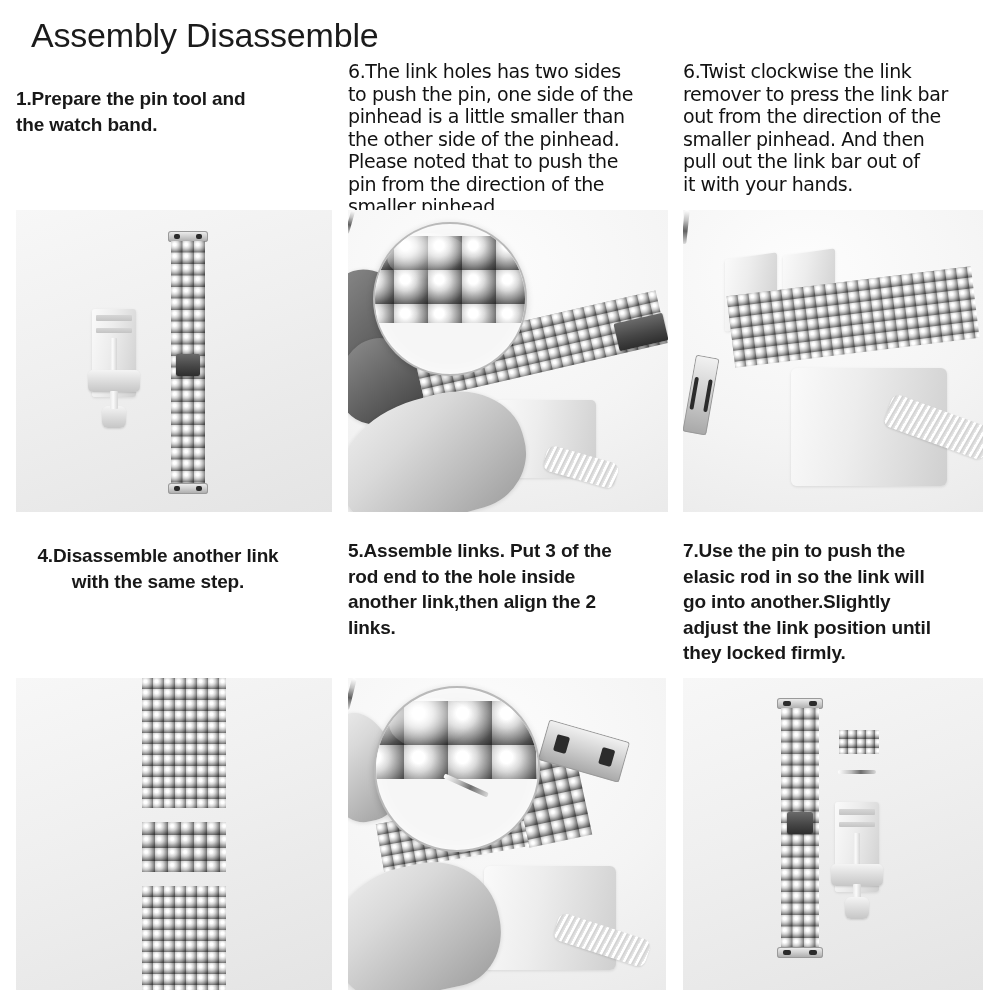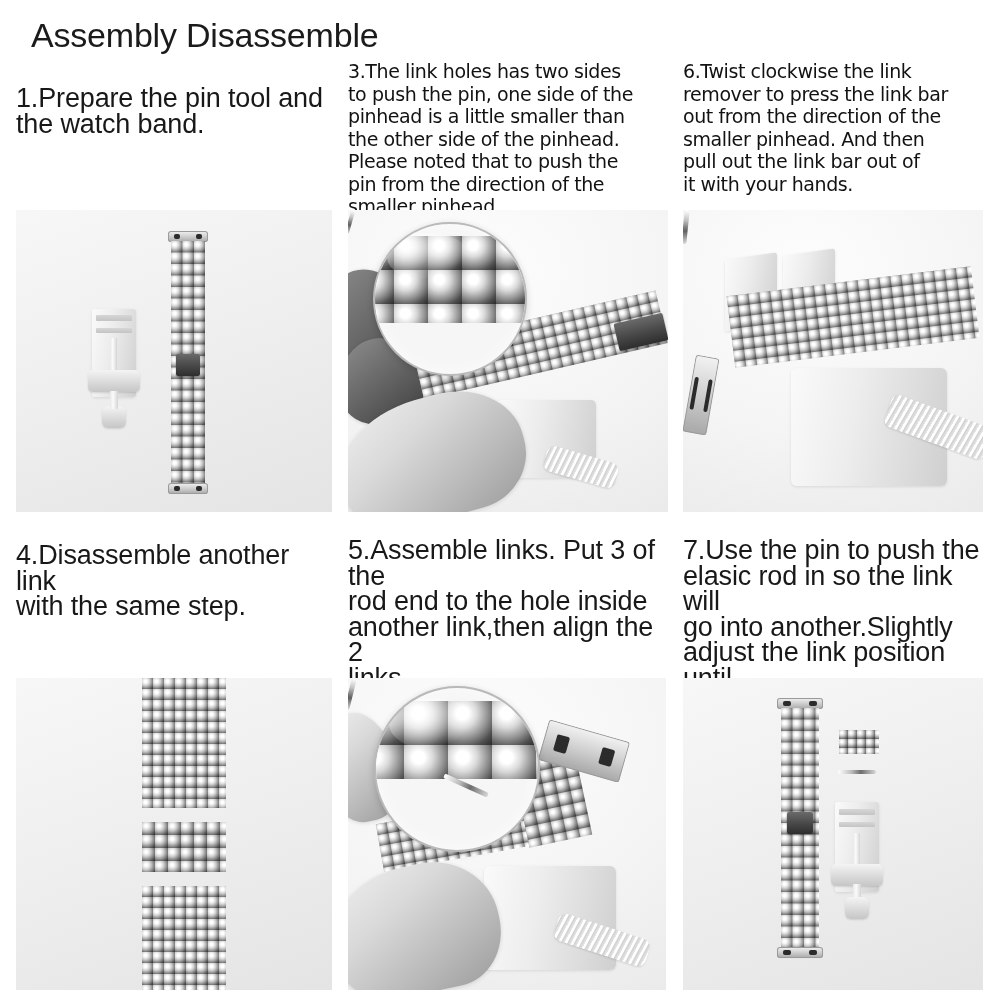--- a/index.html
+++ b/index.html
@@ -46,23 +46,23 @@
     position: absolute;
   }
   .cell-cap {
     position: absolute;
     left: 0;
     top: 0;
     width: 100%;
   }
   .cap-light {
     font-family: "Liberation Sans", sans-serif;
-    font-size: 27px;
+    font-size: 19px;
     line-height: 25.5px;
-    font-weight: 400;
+    font-weight: 700;
     color: #181818;
     letter-spacing: -0.15px;
     white-space: pre-line;
   }
   .cap-mono {
     font-family: "DejaVu Sans", sans-serif;
     font-size: 19px;
     line-height: 22.5px;
     font-weight: 400;
     color: #121212;
@@ -247,21 +247,21 @@
         <div class="tool-pin" style="left:94px; top:181px; width:8px; height:18px;"></div>
 
         <div class="lug" style="left:152px; top:21px; width:40px; height:11px;"></div>
         <div class="band band-v" style="left:155px; top:31px; width:34px; height:245px;"></div>
         <div class="clasp" style="left:160px; top:144px; width:24px; height:22px;"></div>
         <div class="lug" style="left:152px; top:273px; width:40px; height:11px;"></div>
       </div>
     </div>
 
     <div class="cell" style="left:348px; top:60px; width:320px; height:150px;">
-      <div class="cell-cap cap-mono">3.The link holes has two sides
+      <div class="cell-cap cap-mono">6.The link holes has two sides
 to push the pin, one side of the
 pinhead is a little smaller than
 the other side of the pinhead.
  Please noted that to push the
 pin from the direction of the
 smaller pinhead.</div>
     </div>
 
     <div class="photo" style="left:348px; top:210px; width:320px; height:302px;">
       <div class="photo-inner">
@@ -306,21 +306,21 @@
         <div class="band" style="left:48px; top:86px; width:246px; height:72px; transform:rotate(-7deg); transform-origin:left center;"></div>
 
         <div class="lug" style="left:6px; top:146px; width:24px; height:78px; transform:rotate(10deg);"></div>
 
         <div class="tool-body" style="left:108px; top:158px; width:156px; height:118px; border-radius:6px;"></div>
         <div class="screw" style="left:202px; top:200px; width:106px; height:34px; transform:rotate(20deg);"></div>
         <div class="rod-v" style="left:166px; top:142px; width:5px; height:34px; transform:rotate(6deg);"></div>
       </div>
     </div>
 
-    <div class="cell" style="left:16px; top:543px; width:316px; height:60px;">
+    <div class="cell" style="left:0; top:543px; width:316px; height:60px;text-align:center;">
       <div class="cell-cap cap-light">4.Disassemble another link
 with the same step.</div>
     </div>
 
     <div class="photo" style="left:16px; top:678px; width:316px; height:312px;">
       <div class="photo-inner">
         <div class="bg-studio-flat"></div>
 
         <div class="rod-v" style="left:54px; top:126px; width:5px; height:88px;"></div>
         <div class="rod-v" style="left:92px; top:128px; width:5px; height:86px;"></div>

